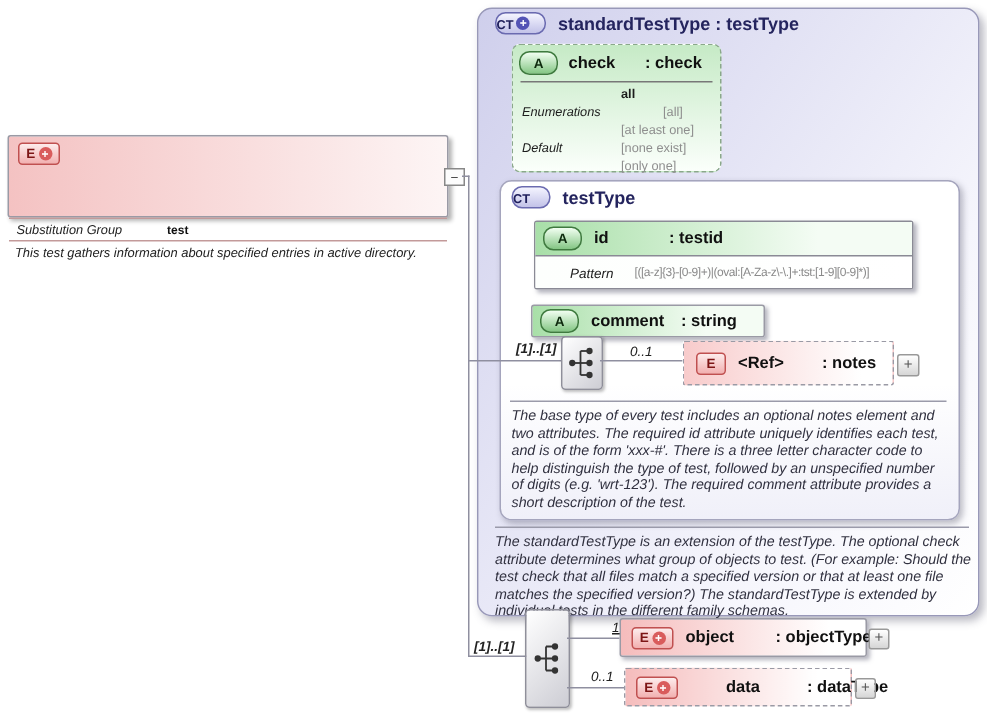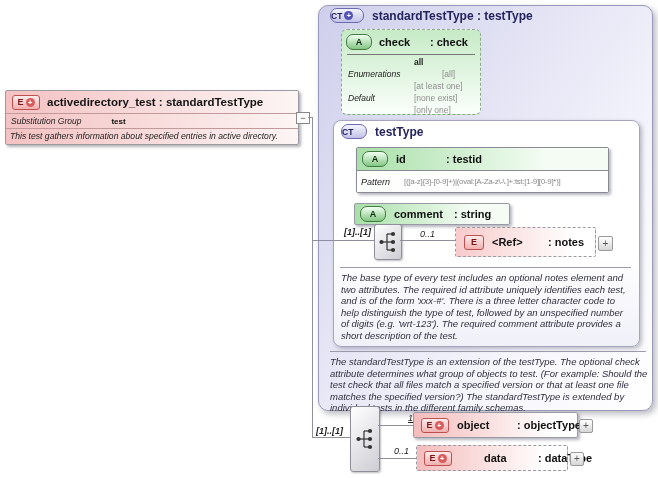--- a/index.html
+++ b/index.html
@@ -76,29 +76,29 @@
         display:flex;align-items:center;justify-content:center;}
 
   
   .leftbox{position:absolute;left:5px;top:90px;width:292px;height:53px;
         border:1px solid #9a9aa5;border-radius:2px;
         background:linear-gradient(to right,#f4c2c2,#fdf5f5);
         box-shadow:2px 2px 3px rgba(0,0,0,.3);}
   .lb-title{height:22px;display:flex;align-items:center;gap:7px;padding-left:6px;}
   .lb-title .t{font-weight:bold;font-size:11.5px;color:#141414;white-space:nowrap;}
   .lb-row{border-top:1px solid #c39a9a;height:14px;display:flex;align-items:center;
-        font-size:8.5px;padding-left:5px;}
+        font-size:8.5px;padding-left:5px;margin-top:32px;}
   .lb-row .lab{font-style:italic;color:#222;}
   .lb-row .val{font-weight:bold;margin-left:30px;color:#111;font-size:8px;}
   .lb-desc{border-top:1px solid #c39a9a;font-size:8.6px;font-style:italic;color:#222;
         padding:2px 0 0 4px;white-space:nowrap;}
 
   .patrow{border-top:1px solid #8a8a95;display:flex;align-items:center;height:21px;
         background:linear-gradient(to right,#fdfffd,#ffffff);}
-  .patlab{font-style:italic;font-size:9px;color:#222;margin-left:4px;}
+  .patlab{font-style:italic;font-size:9px;color:#222;margin-left:23px;}
   .patval{font-size:8px;color:#8a8a8a;margin-left:14px;letter-spacing:-0.3px;white-space:nowrap;}
 </style>
 </head>
 <body>
 
 <div class="canvas">
 
   <div class="panel"></div>
 
   <div class="ptitle" style="left:330px;top:8px;">
@@ -180,21 +180,20 @@
 
   <div class="hline" style="left:330px;top:351px;width:316px;background:#9a9aaa;"></div>
   <div class="desc" style="left:330px;top:356px;width:318px;">The standardTestType is an extension of the testType.  The optional check attribute determines what group of objects to test.  (For example: Should the test check that all files match a specified version or that at least one file matches the specified version?)  The standardTestType is extended by individual tests in the different family schemas.</div>
 
   <div class="leftbox">
     <div class="lb-title">
       <span class="ic-e">
           <span>E</span>
           <span class="rdot">+</span>
         </span>
-      <span class="t">activedirectory_test : standardTestType</span>
     </div>
     <div class="lb-row">
       <span class="lab">Substitution Group</span>
       <span class="val">test</span>
     </div>
     <div class="lb-desc">This test gathers information about specified entries in active directory.</div>
   </div>
 
   <div class="minusbtn">−</div>
 

